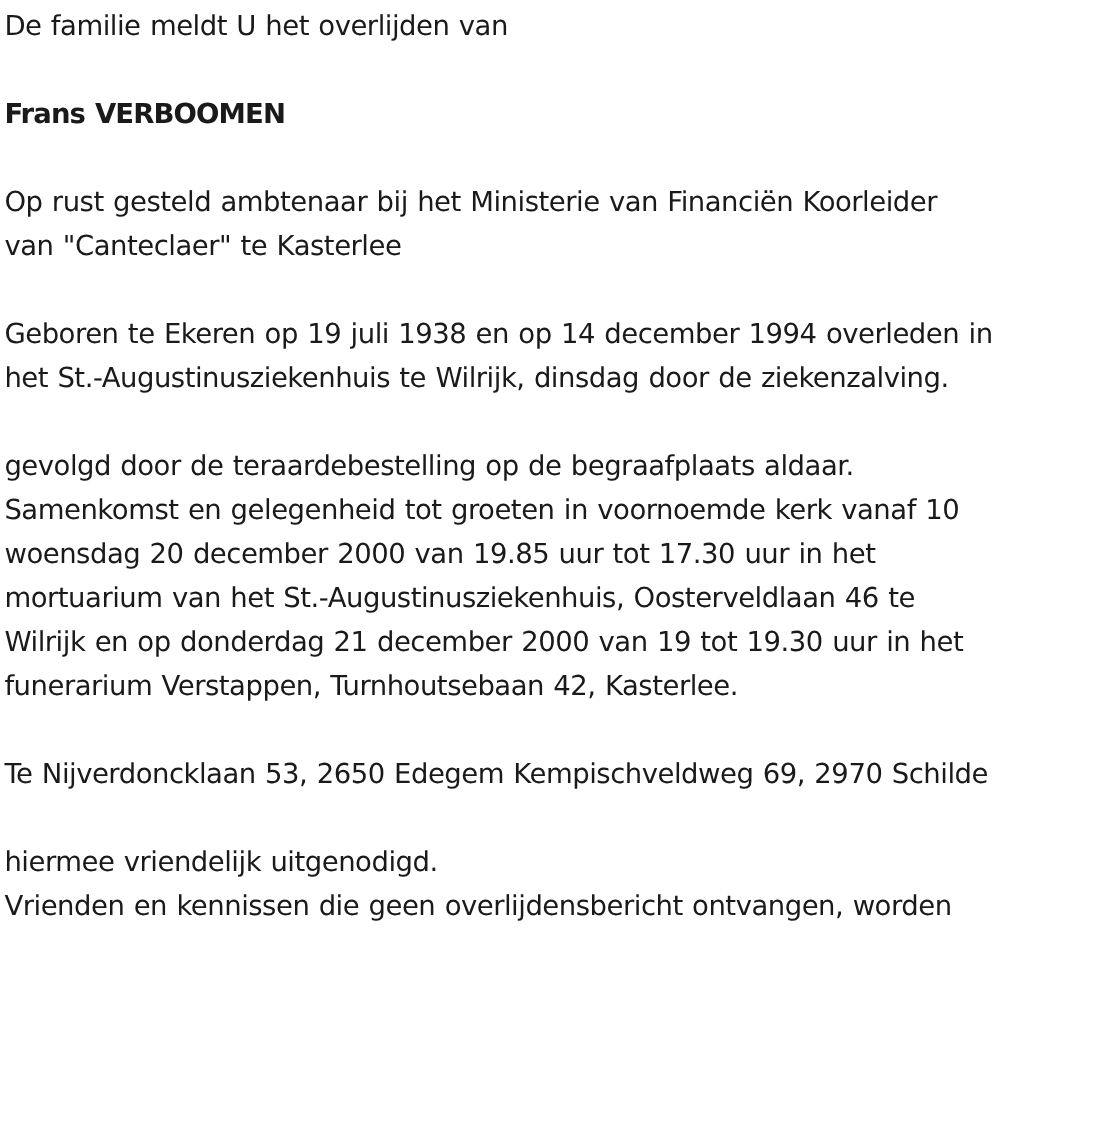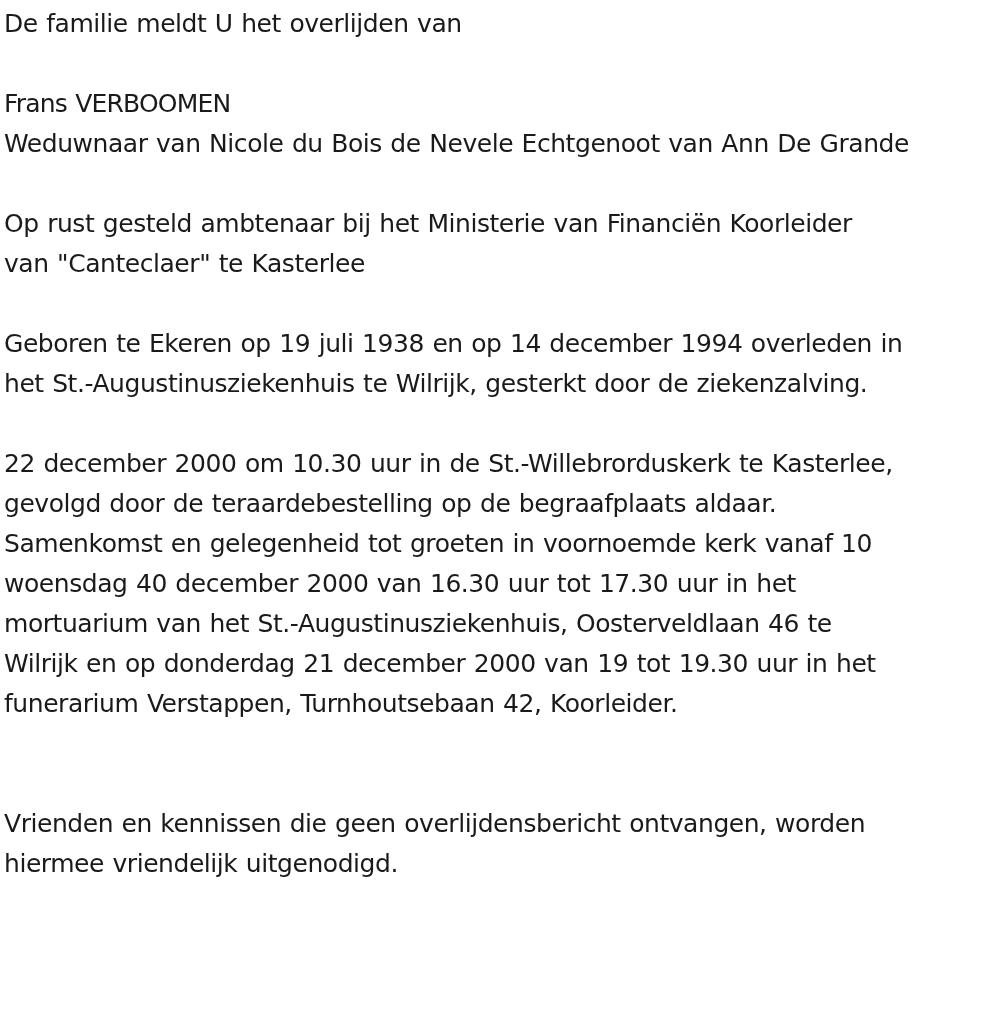--- a/index.html
+++ b/index.html
@@ -12,49 +12,48 @@
       position: relative;
       padding: 4px 0 0 4px;
       width: 985px;
       font-size: 25px;
       line-height: 40px;
       letter-spacing: -0.45px;
       word-spacing: 1px;
     }
     .doc p { margin: 0; }
     .gap { height: 40px; }
-    .name { font-weight: normal; letter-spacing: -0.8px; }
+    .name { font-weight: bold; letter-spacing: -0.8px; }
   </style>
 </head>
 <body>
 
 <div class="doc">
   <p>De familie meldt U het overlijden van</p>
   <div class="gap"></div>
   <p class="name">Frans VERBOOMEN</p>
-  <p>Weduwnaar van Nicole du Bois de Nevele Echtgenoot van Ann De Grande</p>
   <div class="gap"></div>
   <div>
     <p>Op rust gesteld ambtenaar bij het Ministerie van Financiën Koorleider</p>
     <p>van "Canteclaer" te Kasterlee</p>
   </div>
   <div class="gap"></div>
   <div>
     <p>Geboren te Ekeren op 19 juli 1938 en op 14 december 1994 overleden in</p>
-    <p>het St.-Augustinusziekenhuis te Wilrijk, gesterkt door de ziekenzalving.</p>
+    <p>het St.-Augustinusziekenhuis te Wilrijk, dinsdag door de ziekenzalving.</p>
   </div>
   <div class="gap"></div>
   <div>
-    <p>22 december 2000 om 10.30 uur in de St.-Willebrorduskerk te Kasterlee,</p>
     <p>gevolgd door de teraardebestelling op de begraafplaats aldaar.</p>
     <p>Samenkomst en gelegenheid tot groeten in voornoemde kerk vanaf 10</p>
-    <p>woensdag 40 december 2000 van 16.30 uur tot 17.30 uur in het</p>
+    <p>woensdag 20 december 2000 van 19.85 uur tot 17.30 uur in het</p>
     <p>mortuarium van het St.-Augustinusziekenhuis, Oosterveldlaan 46 te</p>
     <p>Wilrijk en op donderdag 21 december 2000 van 19 tot 19.30 uur in het</p>
-    <p>funerarium Verstappen, Turnhoutsebaan 42, Koorleider.</p>
+    <p>funerarium Verstappen, Turnhoutsebaan 42, Kasterlee.</p>
   </div>
   <div class="gap"></div>
+  <p>Te Nijverdoncklaan 53, 2650 Edegem Kempischveldweg 69, 2970 Schilde</p>
   <div class="gap"></div>
   <div>
+    <p>hiermee vriendelijk uitgenodigd.</p>
     <p>Vrienden en kennissen die geen overlijdensbericht ontvangen, worden</p>
-    <p>hiermee vriendelijk uitgenodigd.</p>
   </div>
 </div>
 
 </body></html>

